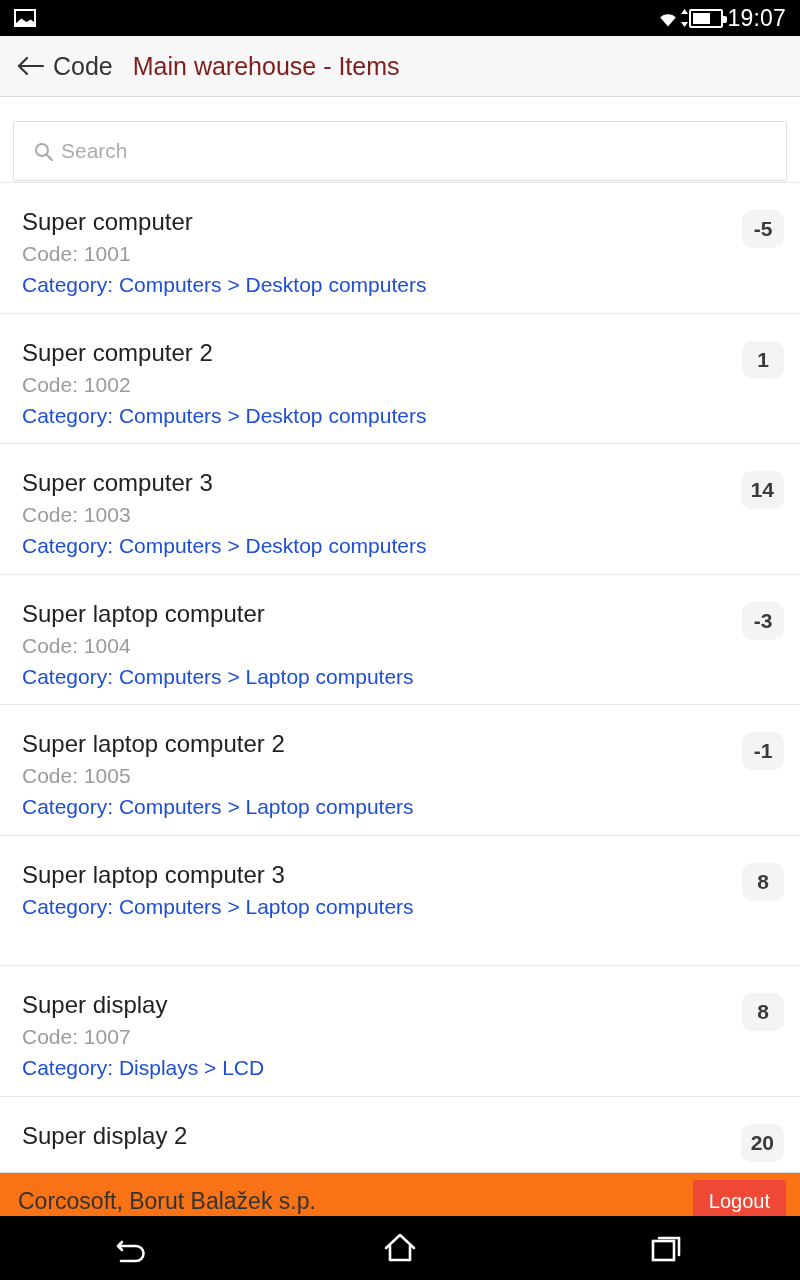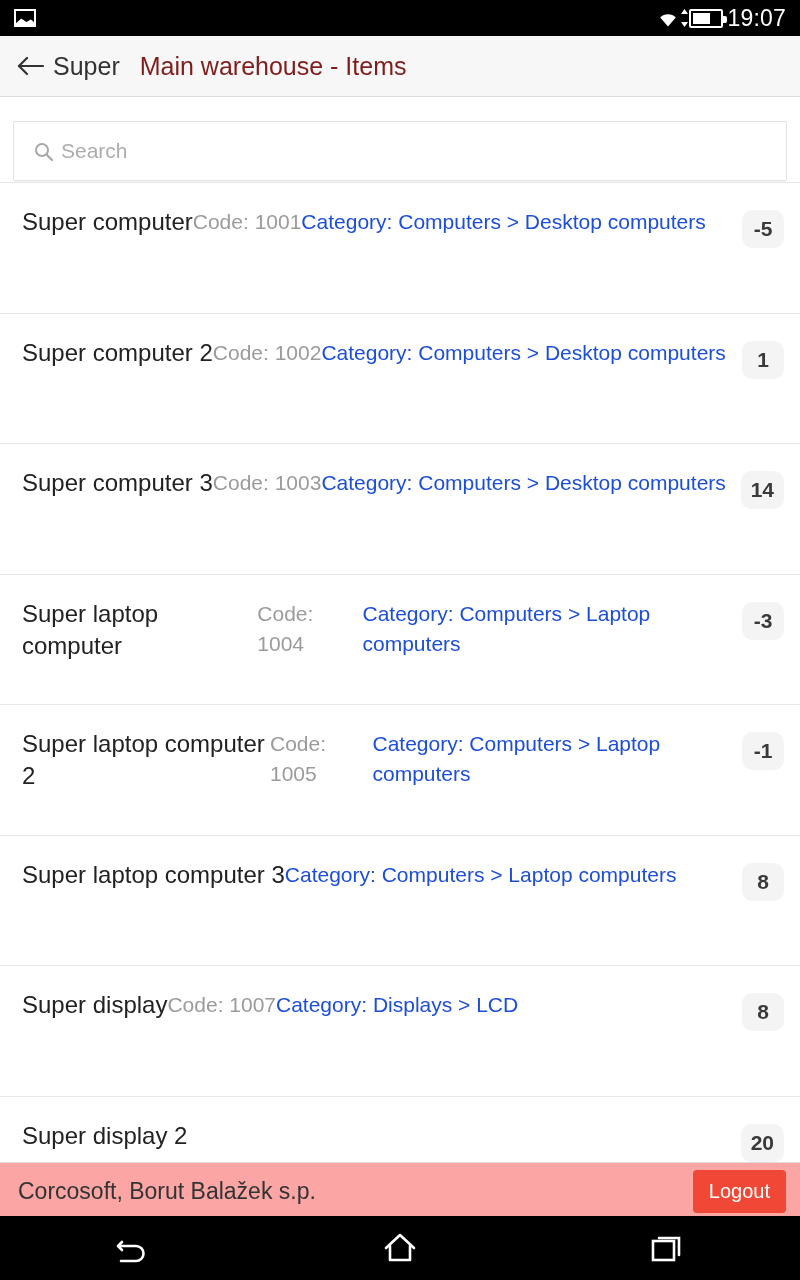--- a/index.html
+++ b/index.html
@@ -142,21 +142,21 @@
   .row {
     height: 130.5px;
     border-bottom: 1px solid #e8e8e8;
     padding: 23px 16px 0 22px;
     display: flex;
     justify-content: space-between;
     align-items: flex-start;
     background: #ffffff;
     cursor: pointer;
   }
-  .row-main { display: flex; flex-direction: row; }
+  .row-main { display: flex; flex-direction: column; }
   .row-title {
     font-size: 24px;
     color: #222222;
     line-height: 32px;
   }
   .row-code {
     font-size: 21px;
     color: #9b9b9b;
     line-height: 30px;
     margin-top: 1px;
@@ -179,23 +179,23 @@
     font-weight: bold;
     color: #3a3a3a;
     padding: 0 10px;
     margin-top: 4px;
   }
 
   
   .footer {
     position: absolute;
     left: 0; right: 0;
-    bottom: 60px;
+    bottom: 50px;
     height: 58px;
-    background: #fca5a5;
+    background: #f97316;
     border-top: 1px solid #dcdcdc;
     display: flex;
     align-items: center;
     justify-content: space-between;
     padding: 0 14px 0 18px;
   }
   .footer-text {
     font-size: 23px;
     color: #333333;
   }
@@ -258,21 +258,21 @@
   </div>
 
   <div class="appbar">
     <div class="back-btn">
       <span>
         <svg class="back-arrow" viewBox="0 0 28 22">
           <path d="M11 3 L3 11 L11 19" fill="none" stroke="#333333" stroke-width="2.2" stroke-linecap="round" stroke-linejoin="round"></path>
           <path d="M3 11 L27 11" fill="none" stroke="#333333" stroke-width="2.2" stroke-linecap="round"></path>
         </svg>
       </span>
-      <span class="back-label">Super</span>
+      <span class="back-label">Code</span>
     </div>
     <div class="appbar-title">Main warehouse - Items</div>
   </div>
 
   <div class="search-wrap">
     <div class="search-box">
       <span>
         <svg class="search-icon" viewBox="0 0 19 19">
           <circle cx="8" cy="8" r="6" fill="none" stroke="#a8a8a8" stroke-width="2"></circle>
           <path d="M12.5 12.5 L18 18" stroke="#a8a8a8" stroke-width="2.2" stroke-linecap="round"></path>

